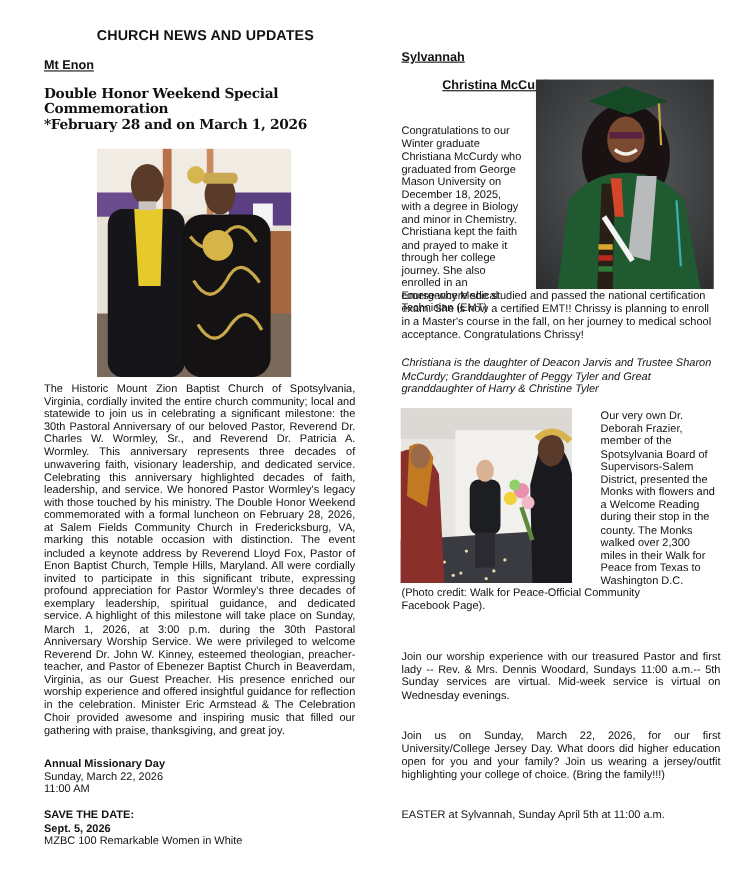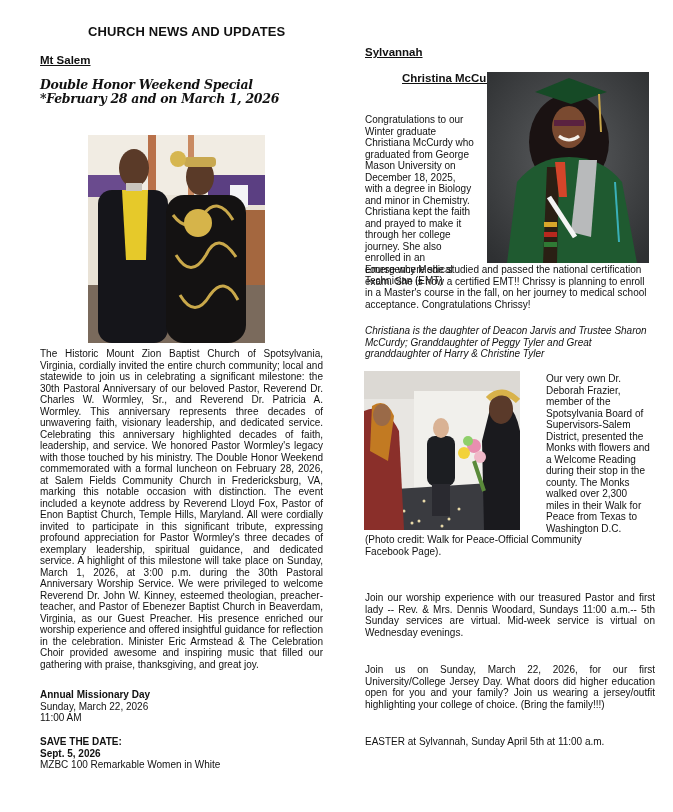--- a/index.html
+++ b/index.html
@@ -1,38 +1,39 @@
 <!DOCTYPE html>
 <html><head>
 <meta charset="utf-8">
 <style>
   html, body { margin: 0; padding: 0; background: #ffffff; }
   body { width: 673px; height: 812px; position: relative; overflow: hidden;
          font-family: "Liberation Sans", sans-serif; color: #111; }
   .abs { position: absolute; }
   .page-title { left: 88px; top: 24px; font-size: 13px; font-weight: bold; letter-spacing: 0.1px; }
   .section-head { font-size: 11.5px; font-weight: bold; text-decoration: underline; }
-  .script { font-family: "DejaVu Serif", serif; font-style: italic; font-weight: bold;
+  .script { font-family: "DejaVu Serif", serif; font-weight: bold;
             font-size: 12.5px; line-height: 14px; letter-spacing: -0.3px; }
   .body-text { font-size: 10px; line-height: 11.5px; }
   .justify { text-align: justify; }
   .bold { font-weight: bold; }
   .italic { font-style: italic; }
   .photo { overflow: hidden; }
   .photo svg { display: block; width: 100%; height: 100%; }
 </style>
 </head>
 <body>
 
 <div class="abs page-title">CHURCH NEWS AND UPDATES</div>
 
-<div class="abs section-head" style="left:40px; top:54px;">Mt Salem</div>
+<div class="abs section-head" style="left:40px; top:54px;">Mt Enon</div>
 
 <div class="abs script" style="left:40px; top:78px;">
   <div>Double Honor Weekend Special</div>
+  <div>Commemoration</div>
   <div>*February 28 and on March 1, 2026</div>
 </div>
 
 <div class="abs photo" style="left:88px; top:135px; width:177px; height:208px;">
   <svg viewBox="0 0 177 208" preserveAspectRatio="none">
     <rect width="177" height="208" fill="#e9e2d6"></rect>
     <rect x="0" y="0" width="177" height="60" fill="#f1ece3"></rect>
     <rect x="60" y="0" width="8" height="70" fill="#b9714a"></rect>
     <rect x="100" y="0" width="6" height="60" fill="#c98a62"></rect>
     <rect x="120" y="40" width="57" height="30" fill="#5b3f82"></rect>

